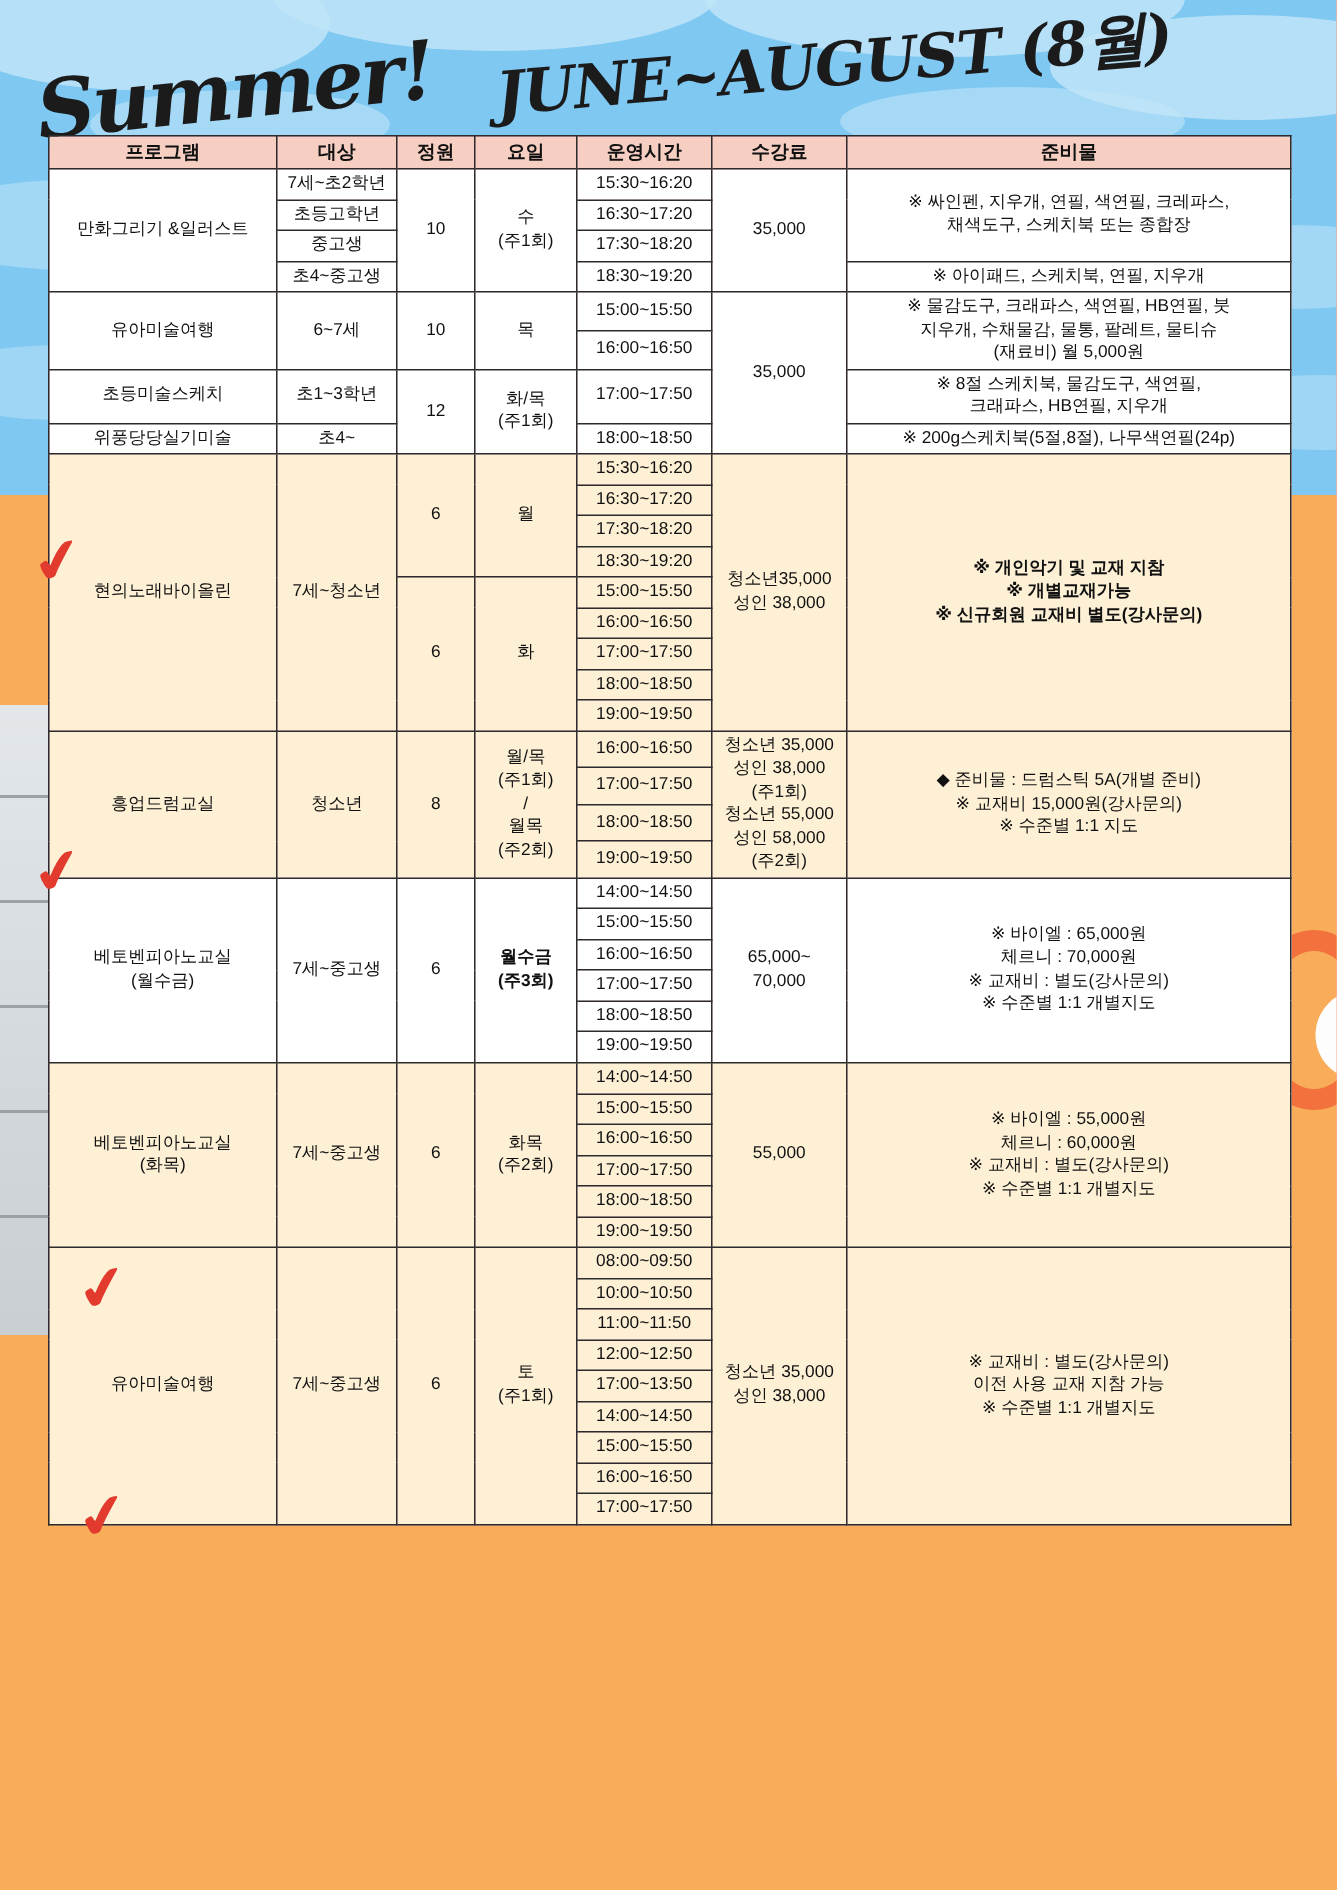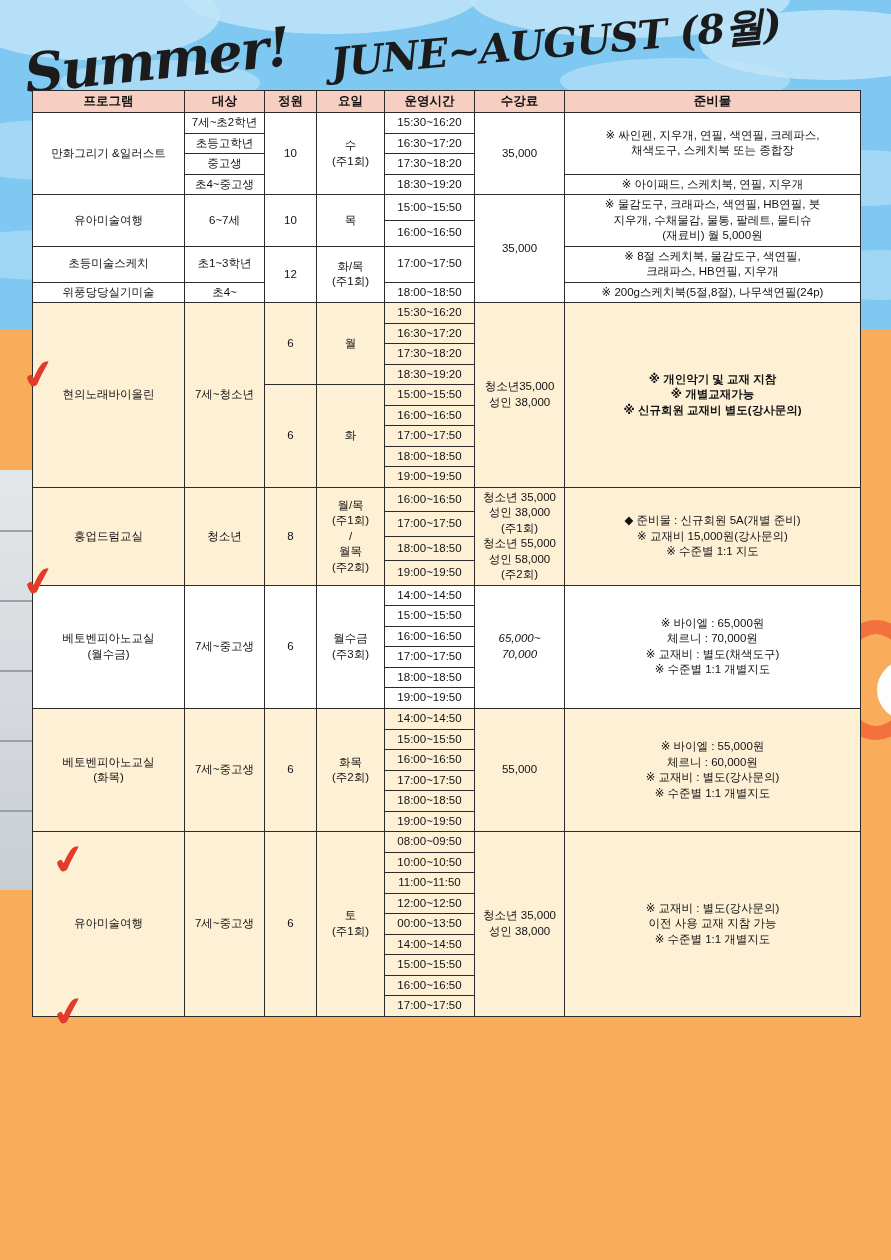--- a/index.html
+++ b/index.html
@@ -257,47 +257,47 @@
 /
 월목
 (주2회)</td>
       <td>16:00~16:50</td>
       <td rowspan="4" class="pre" style="white-space: pre-line;">청소년 35,000
 성인 38,000
 (주1회)
 청소년 55,000
 성인 58,000
 (주2회)</td>
-      <td rowspan="4" class="prep" style="white-space: pre-line;">◆ 준비물 : 신규회원 5A(개별 준비)
+      <td rowspan="4" class="prep" style="white-space: pre-line;">◆ 준비물 : 드럼스틱 5A(개별 준비)
 ※ 교재비 15,000원(강사문의)
 ※ 수준별 1:1 지도</td>
     </tr>
     <tr class="row-cream">
           <td>17:00~17:50</td>
         </tr>
     <tr class="row-cream">
           <td>18:00~18:50</td>
         </tr>
     <tr class="row-cream">
           <td>19:00~19:50</td>
         </tr>
 
     <tr class="row-white">
       <td class="nm pre" rowspan="6" style="white-space: pre-line;">베토벤피아노교실
 (월수금)</td>
       <td rowspan="6">7세~중고생</td>
       <td rowspan="6">6</td>
-      <td rowspan="6" class="pre" style="white-space: pre-line;">월수금
+      <td rowspan="6" class="pre" style="white-space: pre-line; font-weight: bold;">월수금
 (주3회)</td>
       <td>14:00~14:50</td>
-      <td rowspan="6" class="pre" style="white-space: pre-line; font-style: italic;">65,000~
+      <td rowspan="6" class="pre" style="white-space: pre-line;">65,000~
 70,000</td>
       <td rowspan="6" class="prep" style="white-space: pre-line;">※ 바이엘 : 65,000원
    체르니 : 70,000원
-※ 교재비 : 별도(채색도구)
+※ 교재비 : 별도(강사문의)
 ※ 수준별 1:1 개별지도</td>
     </tr>
     <tr class="row-white">
           <td>15:00~15:50</td>
         </tr>
     <tr class="row-white">
           <td>16:00~16:50</td>
         </tr>
     <tr class="row-white">
           <td>17:00~17:50</td>
@@ -355,21 +355,21 @@
     <tr class="row-cream">
           <td>10:00~10:50</td>
         </tr>
     <tr class="row-cream">
           <td>11:00~11:50</td>
         </tr>
     <tr class="row-cream">
           <td>12:00~12:50</td>
         </tr>
     <tr class="row-cream">
-          <td>00:00~13:50</td>
+          <td>17:00~13:50</td>
         </tr>
     <tr class="row-cream">
           <td>14:00~14:50</td>
         </tr>
     <tr class="row-cream">
           <td>15:00~15:50</td>
         </tr>
     <tr class="row-cream">
           <td>16:00~16:50</td>
         </tr>

